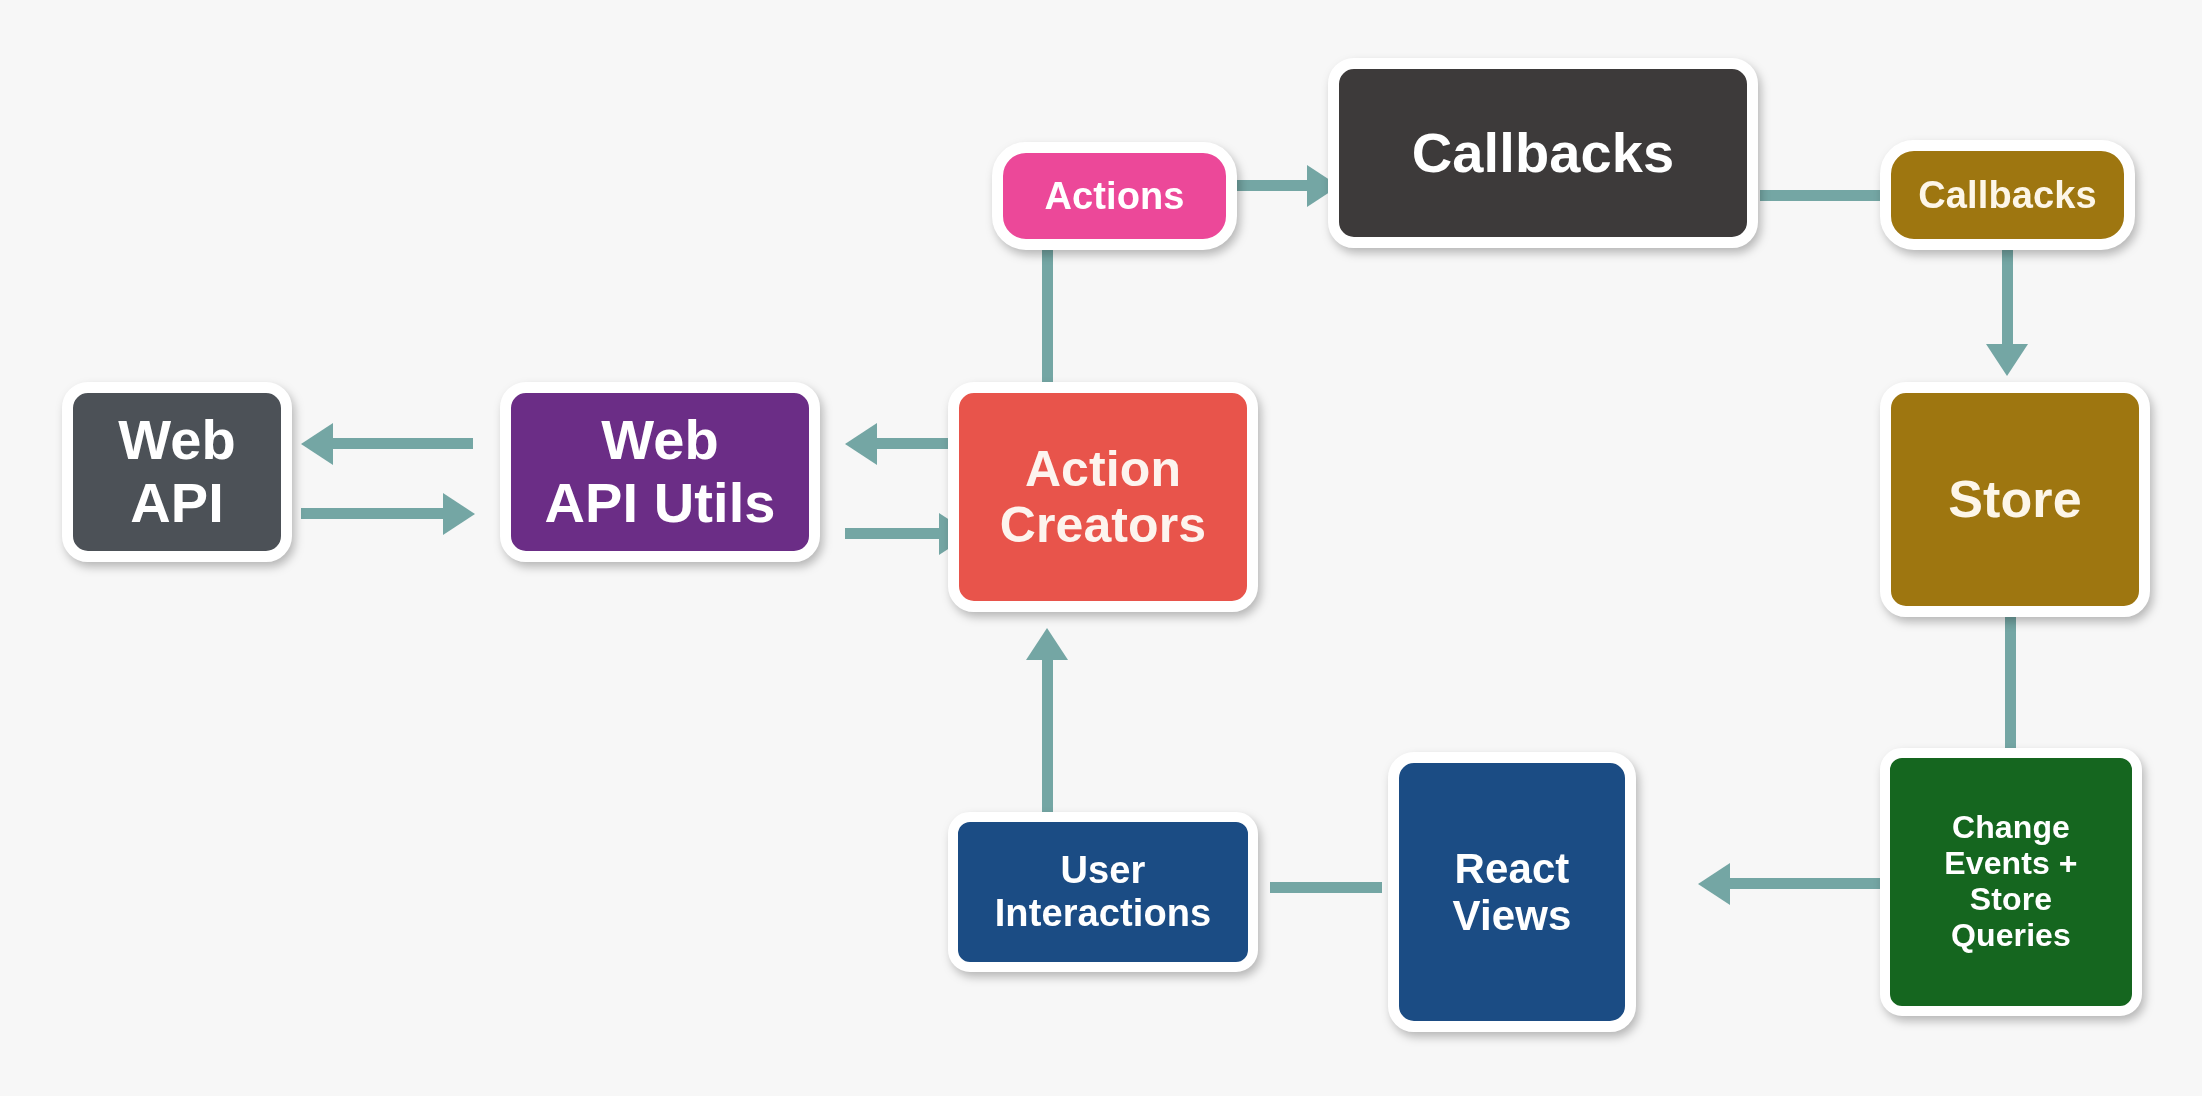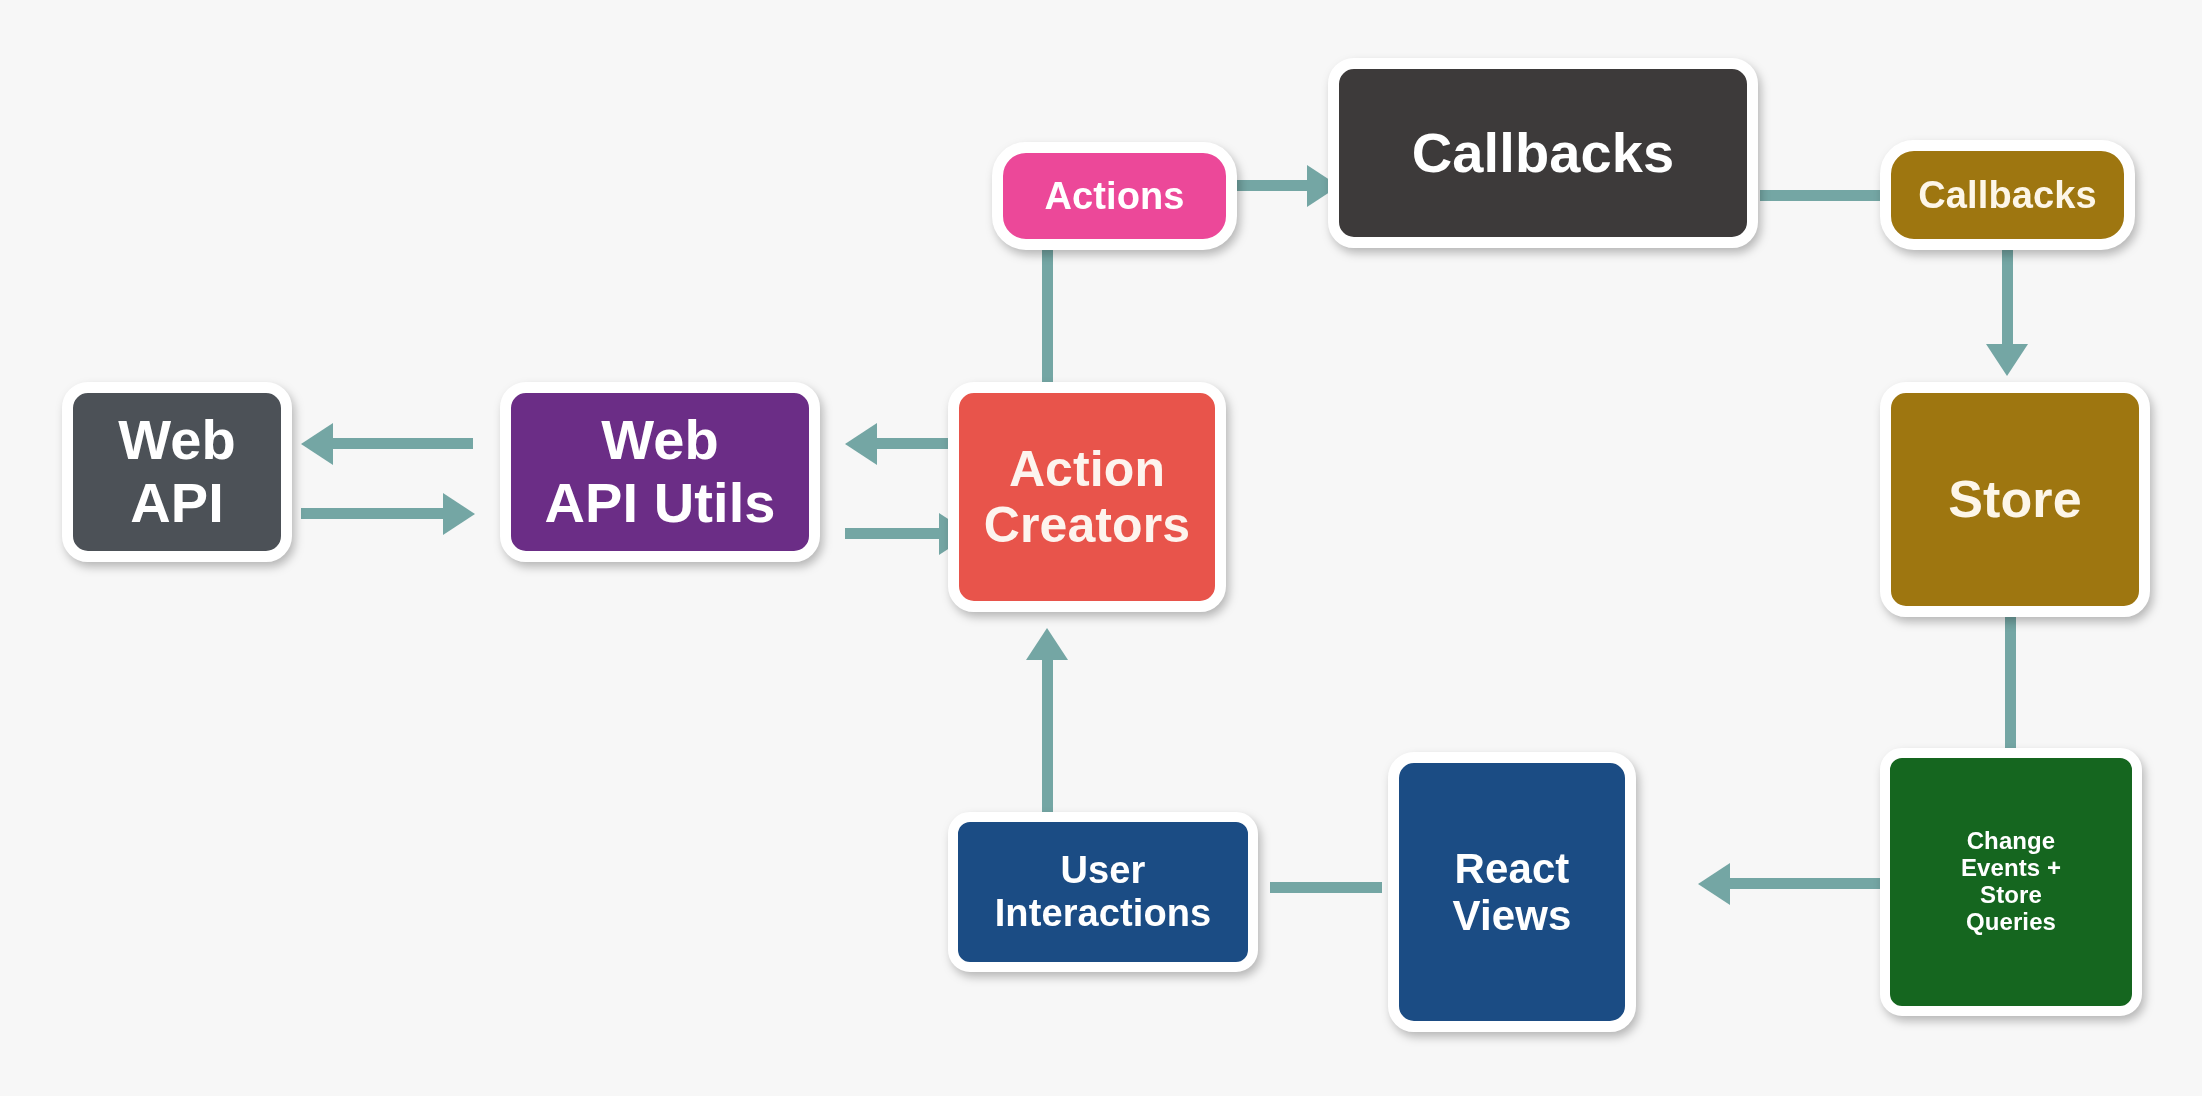--- a/index.html
+++ b/index.html
@@ -111,32 +111,32 @@
 
   <div class="conn v" style="left: 1042px; top: 660px; height: 158px; background: rgb(116, 166, 164);"></div>
   <div class="head up" style="left:1026px; top:628px;"></div>
 
   <div class="node" style="left: 62px; top: 382px; width: 230px; height: 180px; background: rgb(76, 81, 87); color: rgb(255, 255, 255); font-size: 56px; border-color: rgb(255, 255, 255);">Web
 API</div>
 
   <div class="node" style="left: 500px; top: 382px; width: 320px; height: 180px; background: rgb(107, 45, 134); color: rgb(255, 255, 255); font-size: 56px; border-color: rgb(255, 255, 255);">Web
 API Utils</div>
 
-  <div class="node" style="left: 948px; top: 382px; width: 278px; height: 230px; background: rgb(232, 84, 75); color: rgb(253, 244, 238); font-size: 50px; border-color: rgb(255, 255, 255);">Action
+  <div class="node" style="left: 948px; top: 382px; width: 310px; height: 230px; background: rgb(232, 84, 75); color: rgb(253, 244, 238); font-size: 50px; border-color: rgb(255, 255, 255);">Action
 Creators</div>
 
   <div class="node pill" style="left: 992px; top: 142px; width: 245px; height: 108px; background: #ec4899; color: rgb(255, 255, 255); font-size: 38px; border-color: rgb(255, 255, 255);">Actions</div>
 
   <div class="node" style="left: 1328px; top: 58px; width: 430px; height: 190px; background: rgb(61, 58, 58); color: rgb(255, 255, 255); font-size: 56px; border-color: rgb(255, 255, 255);">Callbacks</div>
 
   <div class="node pill" style="left: 1880px; top: 140px; width: 255px; height: 110px; background: rgb(158, 118, 16); color: rgb(253, 246, 232); font-size: 38px; border-color: rgb(255, 255, 255);">Callbacks</div>
 
   <div class="node" style="left: 1880px; top: 382px; width: 270px; height: 235px; background: rgb(158, 118, 16); color: rgb(253, 246, 232); font-size: 52px; border-color: rgb(255, 255, 255);">Store</div>
 
-  <div class="node small" style="left: 1880px; top: 748px; width: 262px; height: 268px; background: rgb(21, 102, 31); color: rgb(255, 255, 255); font-size: 24px; border-color: rgb(255, 255, 255);">Change
+  <div class="node small" style="left: 1880px; top: 748px; width: 262px; height: 268px; background: rgb(21, 102, 31); color: rgb(255, 255, 255); font-size: 32px; border-color: rgb(255, 255, 255);">Change
 Events +
 Store
 Queries</div>
 
   <div class="node" style="left: 1388px; top: 752px; width: 248px; height: 280px; background: rgb(27, 76, 132); color: rgb(255, 255, 255); font-size: 42px; border-color: rgb(255, 255, 255);">React
 Views</div>
 
   <div class="node small" style="left: 948px; top: 812px; width: 310px; height: 160px; background: rgb(27, 76, 132); color: #ffffff; font-size: 38px; border-color: rgb(255, 255, 255);">User
 Interactions</div>
 

